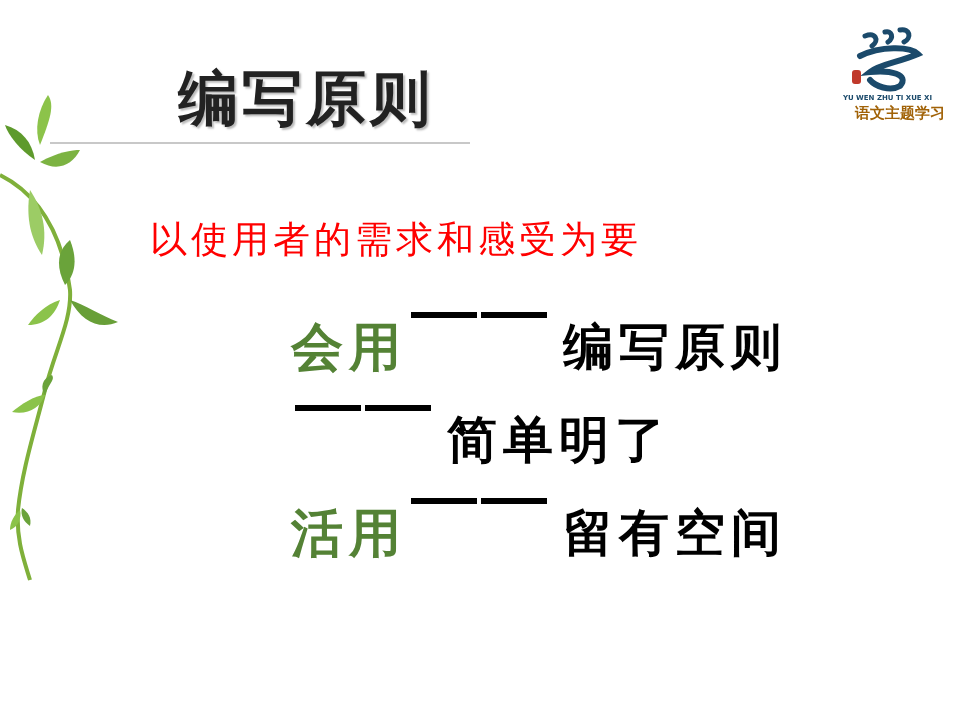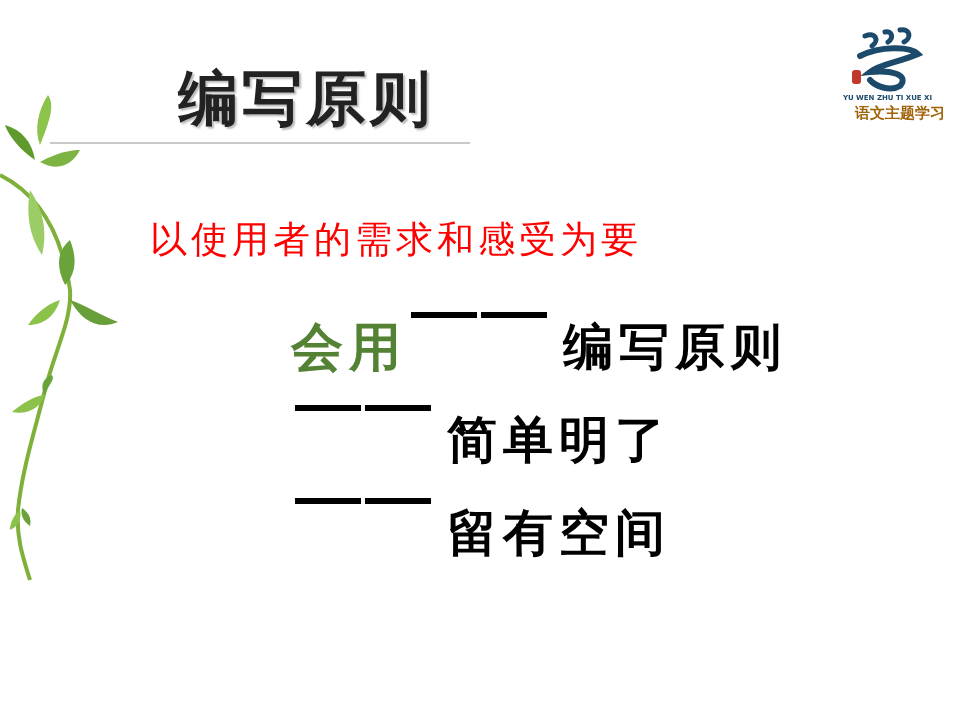--- a/index.html
+++ b/index.html
@@ -59,16 +59,17 @@
   <div class="row">
     <span class="key">会用</span>
     <span class="dash"></span>
     <span class="desc">编写原则</span>
   </div>
   <div class="row">
     <span class="dash"></span>
     <span class="desc">简单明了</span>
   </div>
   <div class="row">
+    <span class="key">活用</span>
     <span class="dash"></span>
     <span class="desc">留有空间</span>
   </div>
 </div>
 
 </body></html>

